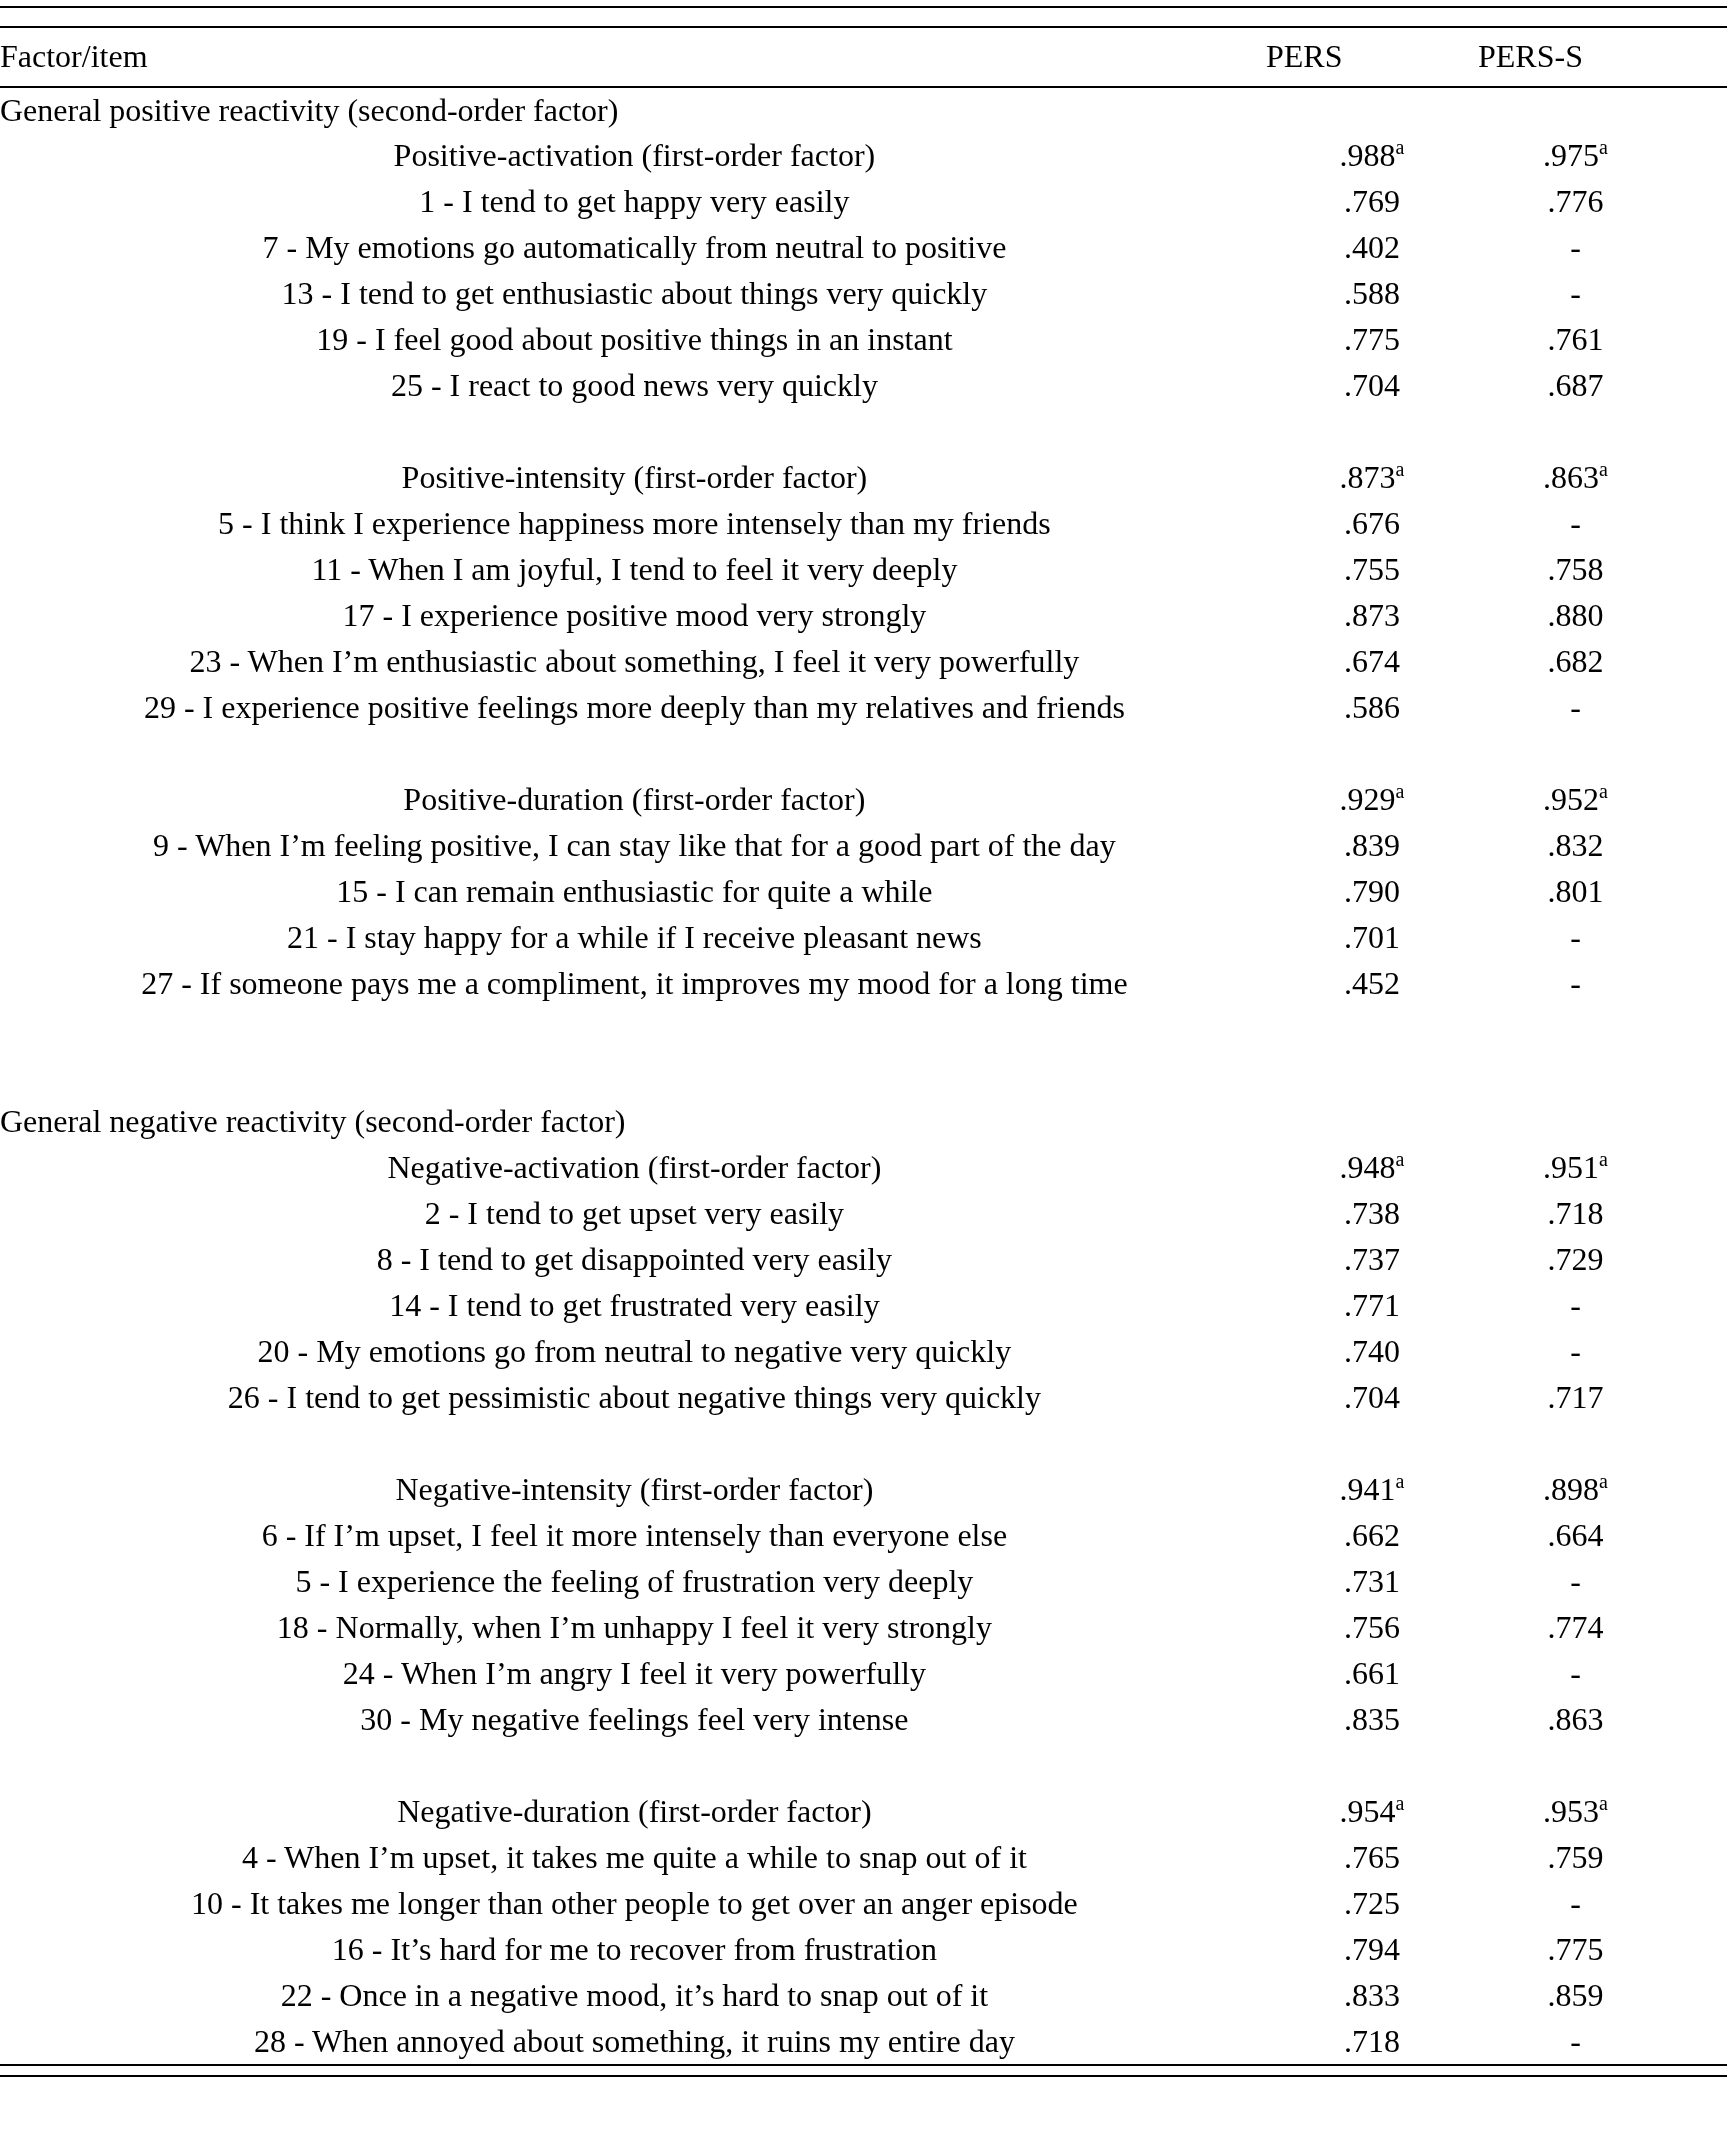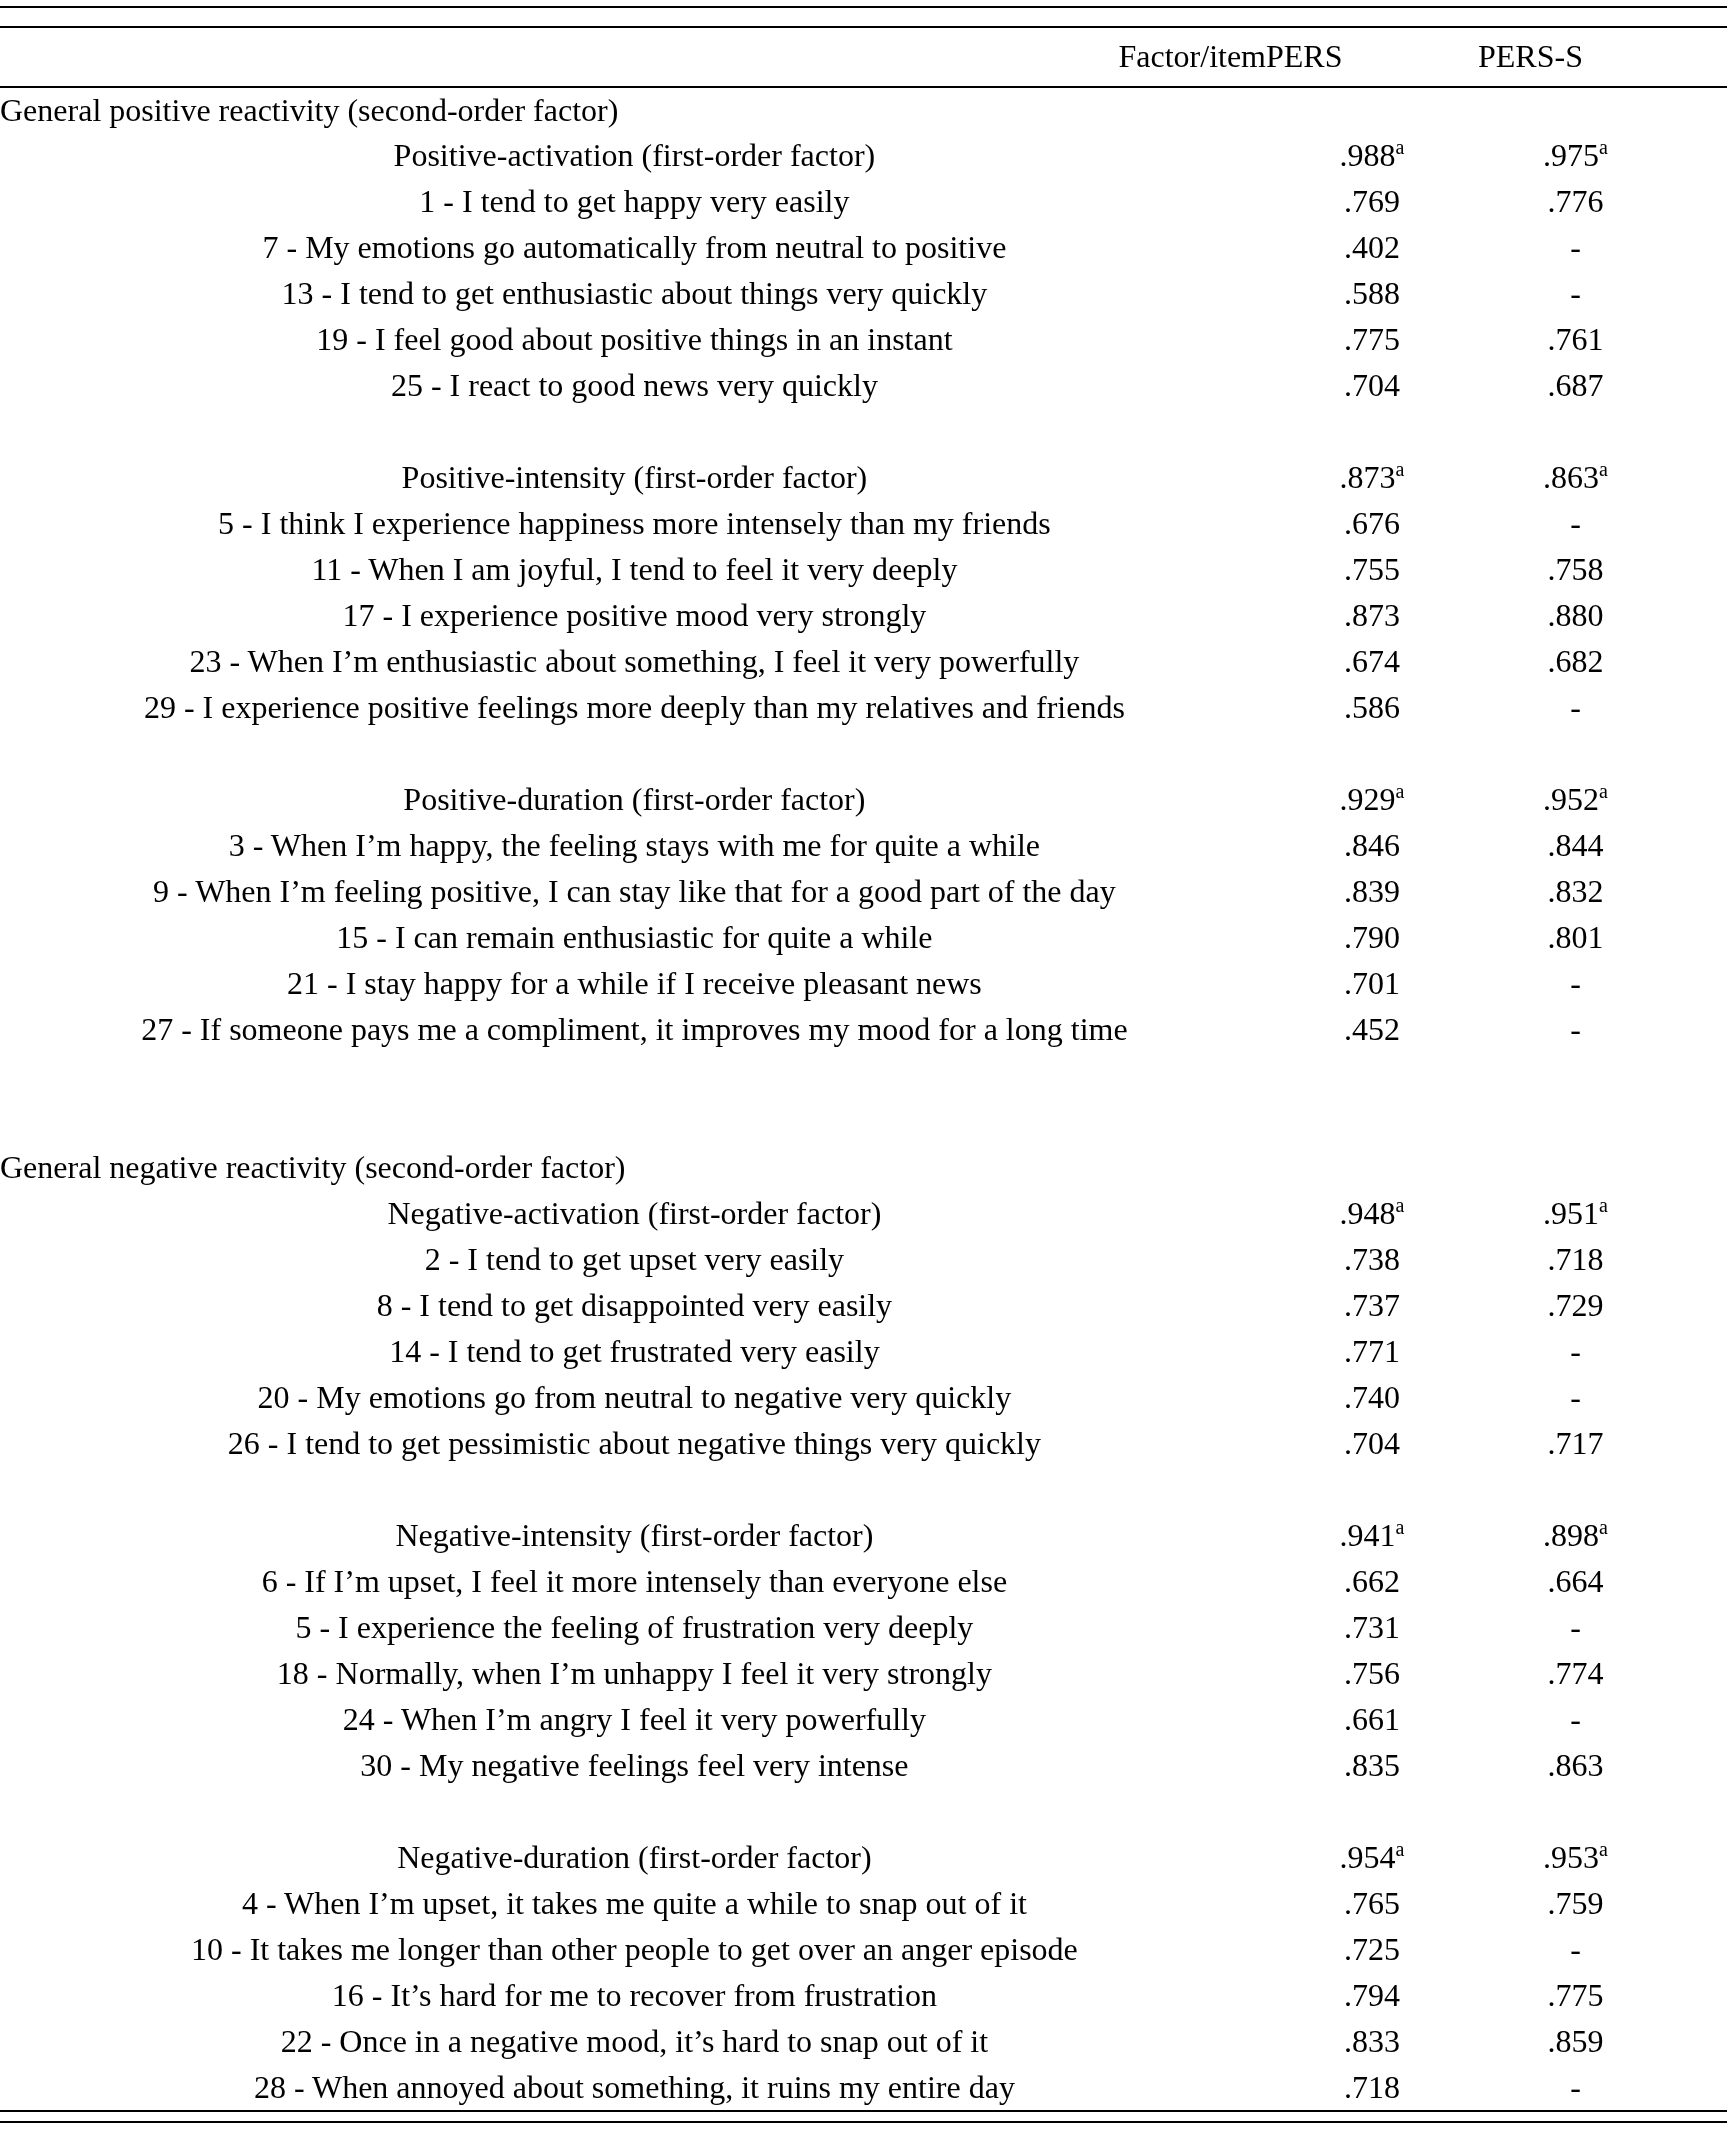--- a/index.html
+++ b/index.html
@@ -21,21 +21,21 @@
     margin-top: 18px;
     border-top: 2.8px solid #000;
     border-bottom: 2.8px solid #000;
   }
   thead th {
     font-weight: normal;
     height: 60px;
     vertical-align: middle;
     border-bottom: 2.8px solid #000;
   }
-  th.col-item { text-align: right; }
+  th.col-item { text-align: left; }
   th.col-val { text-align: left; }
   tbody tr { height: 46px; }
   tbody td { vertical-align: middle; }
   .label-cell {
     text-align: center;
     padding-left: 2.8px;
     white-space: nowrap;
     overflow: hidden;
   }
   .section-title { text-align: left; white-space: nowrap; }
@@ -137,25 +137,20 @@
         </tr>
         <tr>
           <td class="spacer-cell" colspan="3"></td>
         </tr>
         <tr>
           <td class="label-cell">Positive-duration (first-order factor)</td>
           <td class="val-cell">.929<sup>a</sup></td>
           <td class="val-cell last">.952<sup>a</sup></td>
         </tr>
         <tr>
-          <td class="label-cell">3 - When I’m happy, the feeling stays with me for quite a while</td>
-          <td class="val-cell">.846</td>
-          <td class="val-cell last">.844</td>
-        </tr>
-        <tr>
           <td class="label-cell">9 - When I’m feeling positive, I can stay like that for a good part of the day</td>
           <td class="val-cell">.839</td>
           <td class="val-cell last">.832</td>
         </tr>
         <tr>
           <td class="label-cell">15 - I can remain enthusiastic for quite a while</td>
           <td class="val-cell">.790</td>
           <td class="val-cell last">.801</td>
         </tr>
         <tr>

